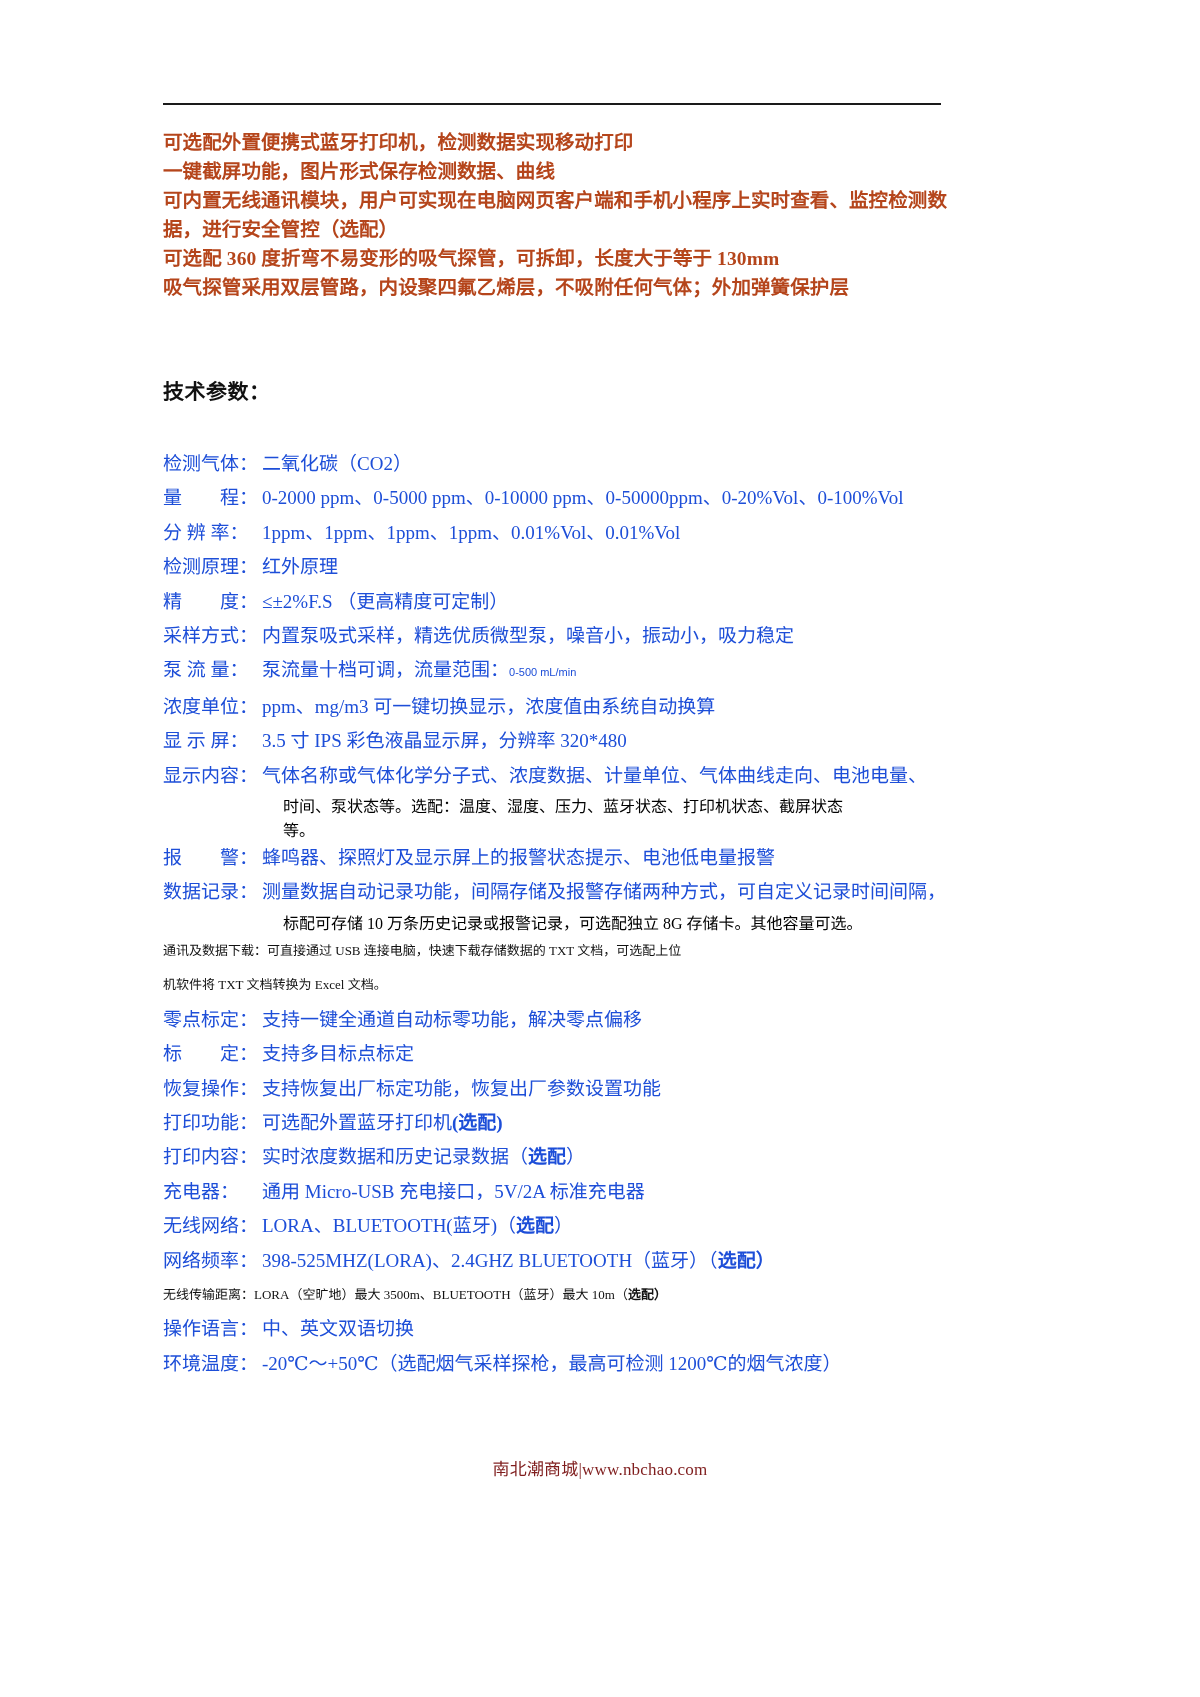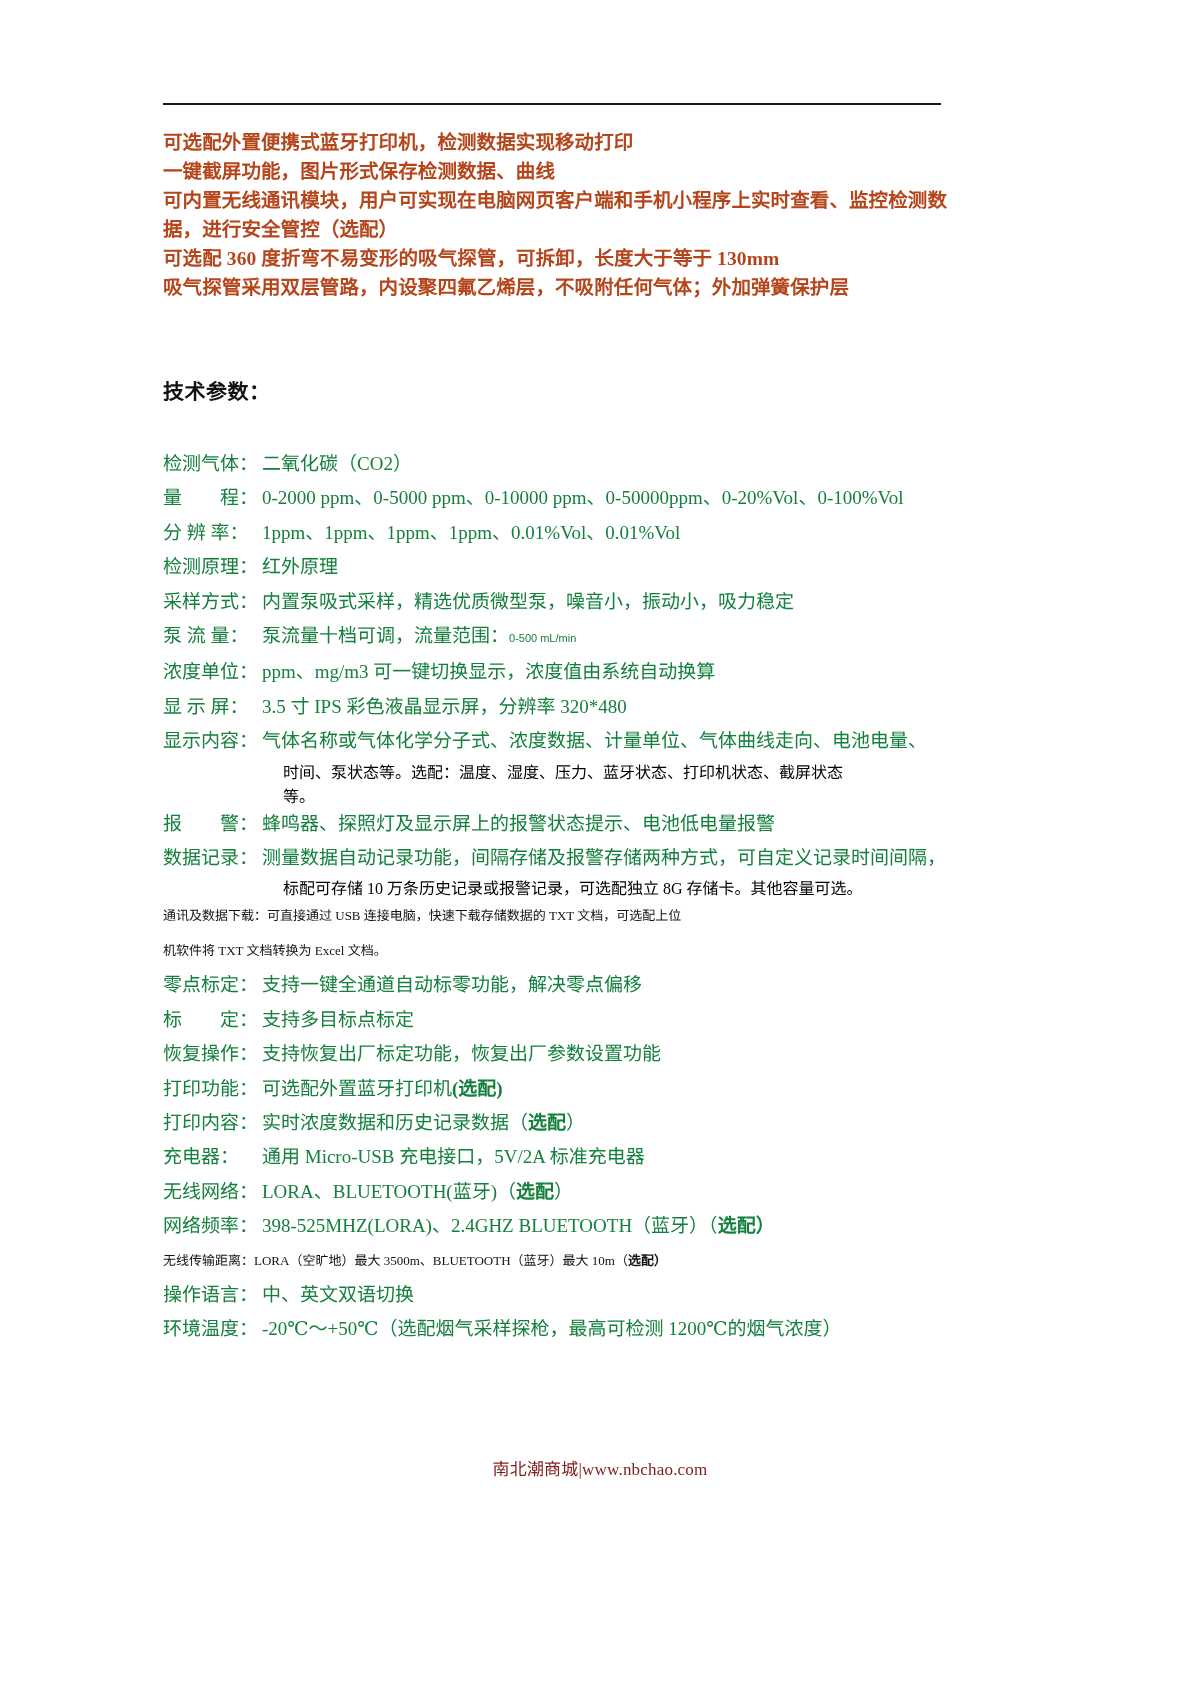--- a/index.html
+++ b/index.html
@@ -69,21 +69,21 @@
   .specs {
     position: absolute;
     left: 163px;
     top: 447px;
     width: 800px;
   }
   .spec-row {
     display: block;
     font-size: 19px;
     line-height: 34.4px;
-    color: #15803d;
+    color: #1d4ed8;
     white-space: nowrap;
   }
   .spec-row .label {
     display: inline-block;
     width: 99px;
     vertical-align: top;
   }
   .spec-row .value {
     display: inline-block;
     vertical-align: top;
@@ -151,20 +151,23 @@
     </div>
 
     <div class="spec-row">
       <span class="label">分 辨 率：</span><span class="value"> 1ppm、1ppm、1ppm、1ppm、0.01%Vol、0.01%Vol</span>
     </div>
 
     <div class="spec-row">
       <span class="label">检测原理：</span><span class="value"> 红外原理</span>
     </div>
 
+    <div class="spec-row">
+      <span class="label">精　　度：</span><span class="value">≤±2%F.S （更高精度可定制）</span>
+    </div>
 
     <div class="spec-row">
       <span class="label">采样方式：</span><span class="value">内置泵吸式采样，精选优质微型泵，噪音小，振动小，吸力稳定</span>
     </div>
 
     <div class="spec-row">
       <span class="label">泵 流 量：</span><span class="value">泵流量十档可调，流量范围：</span><span class="mono">0-500 mL/min</span>
     </div>
 
     <div class="spec-row">

